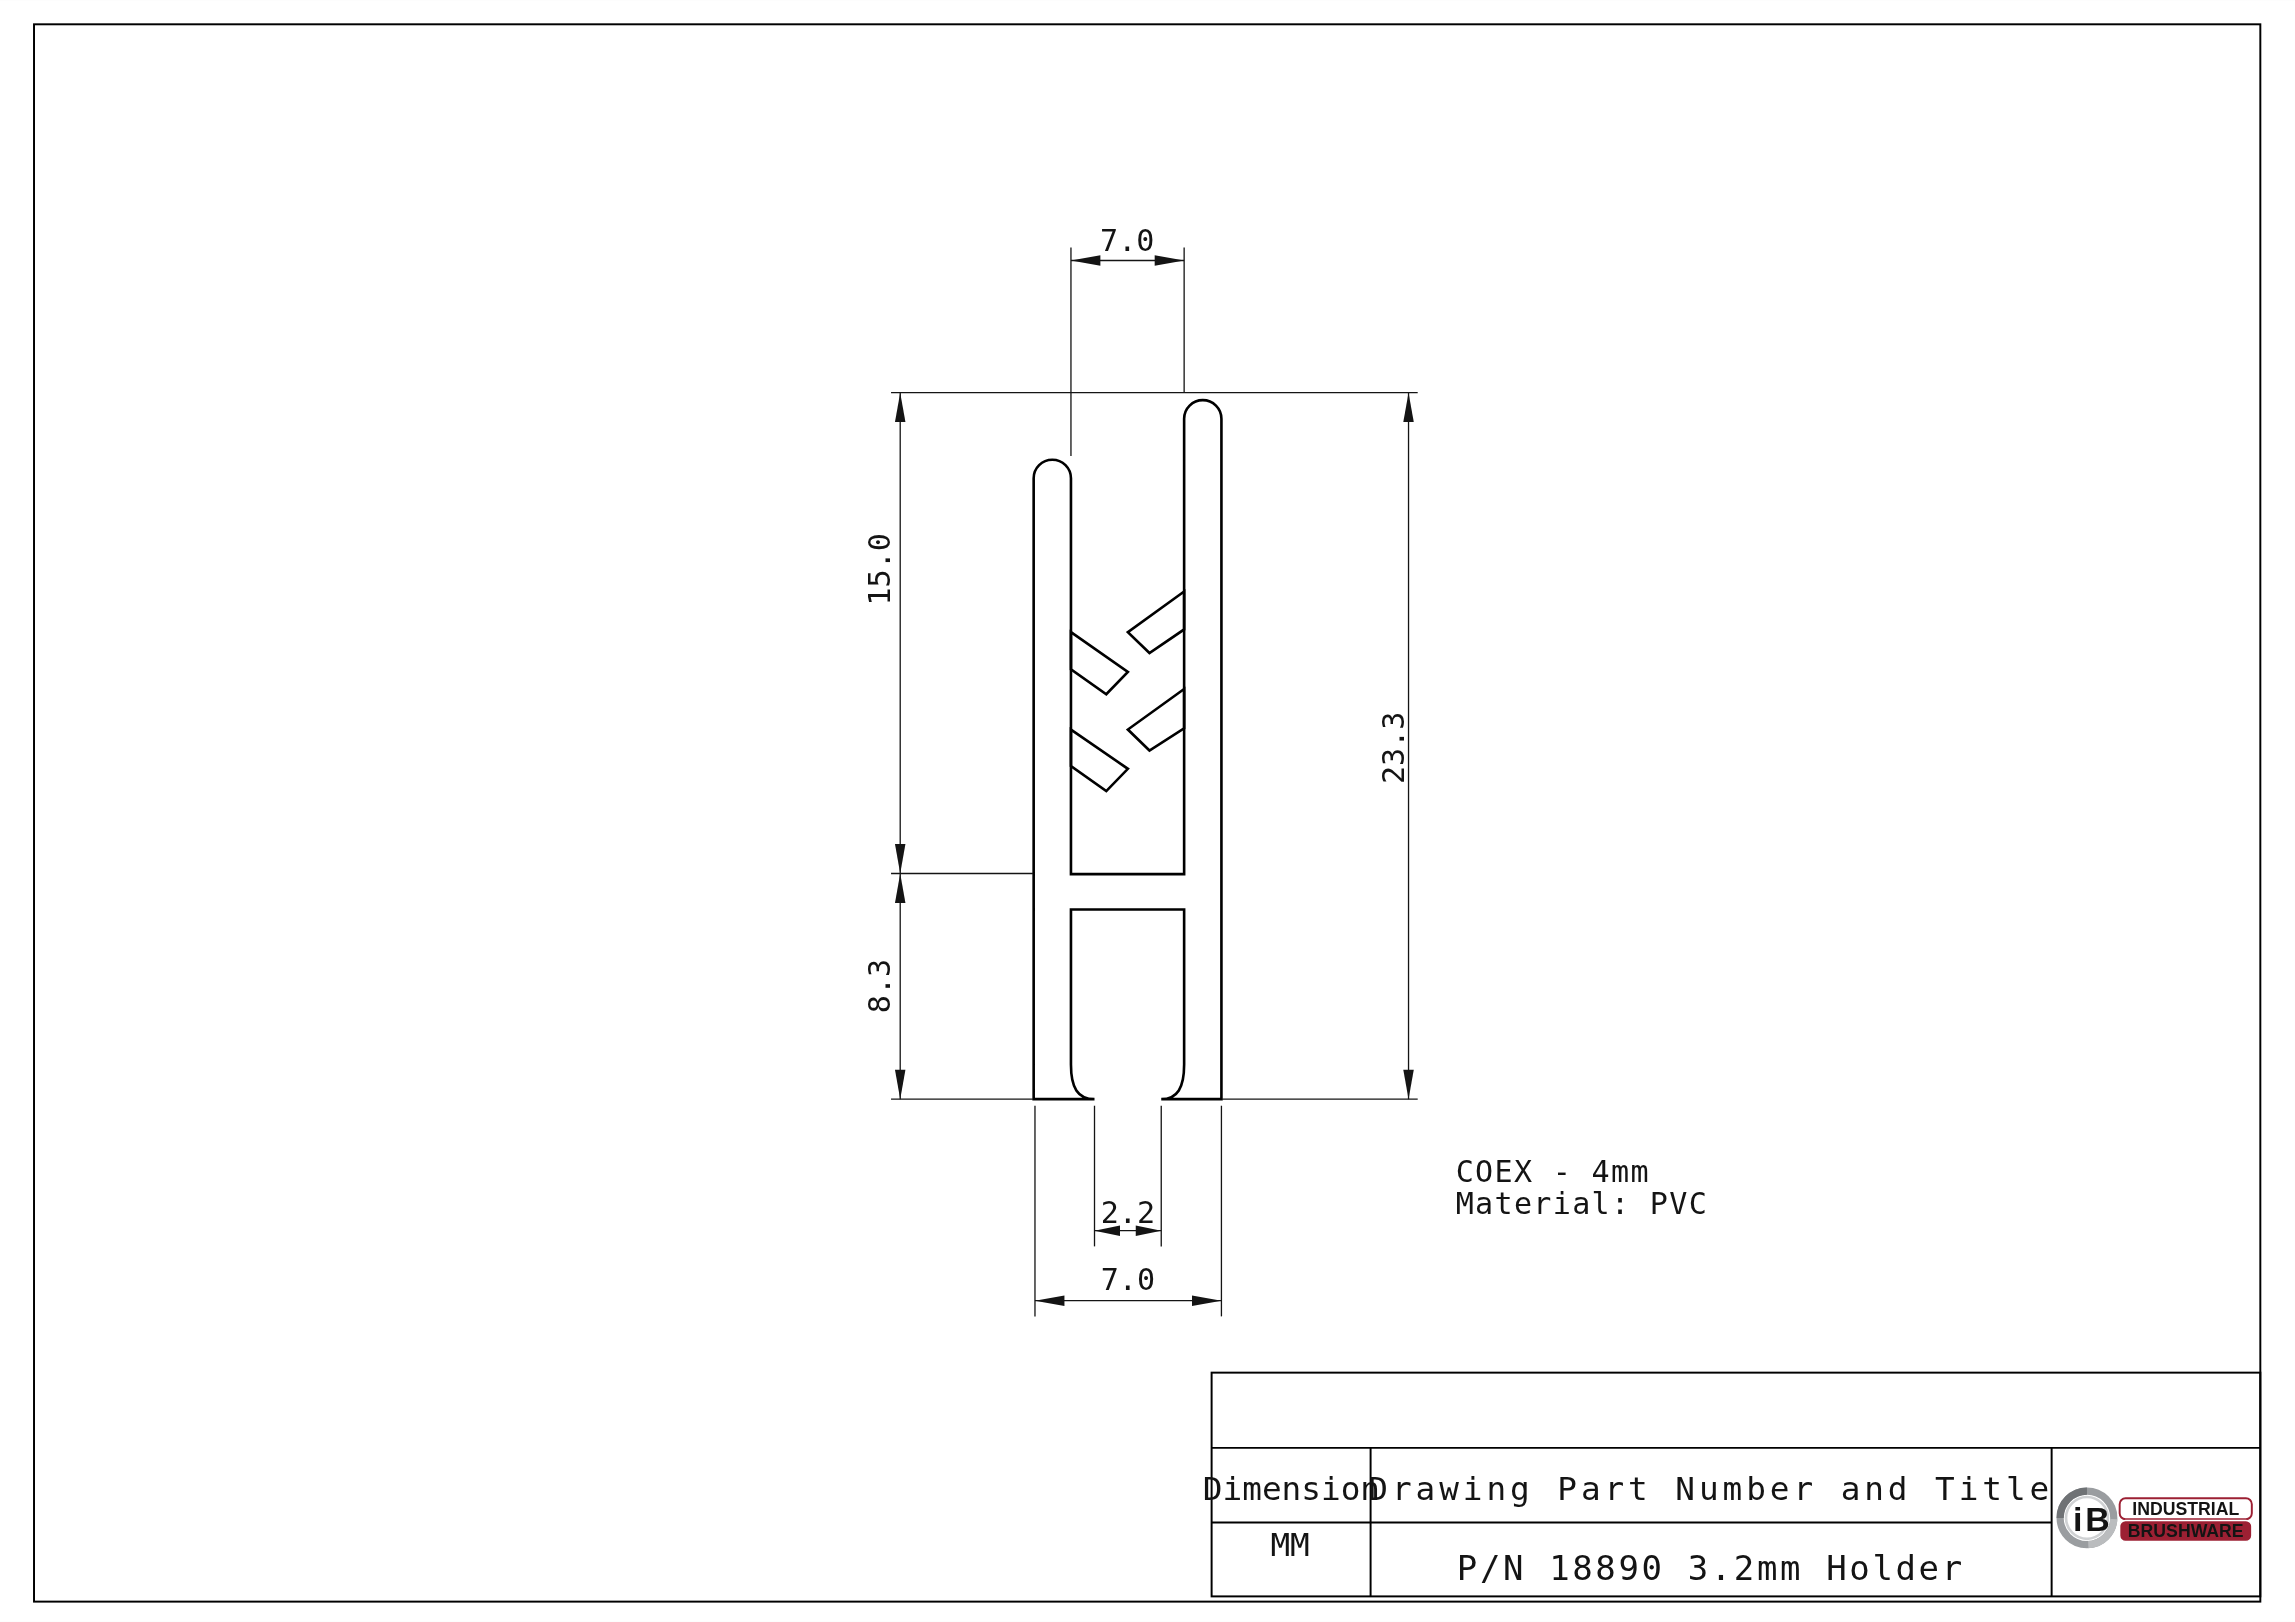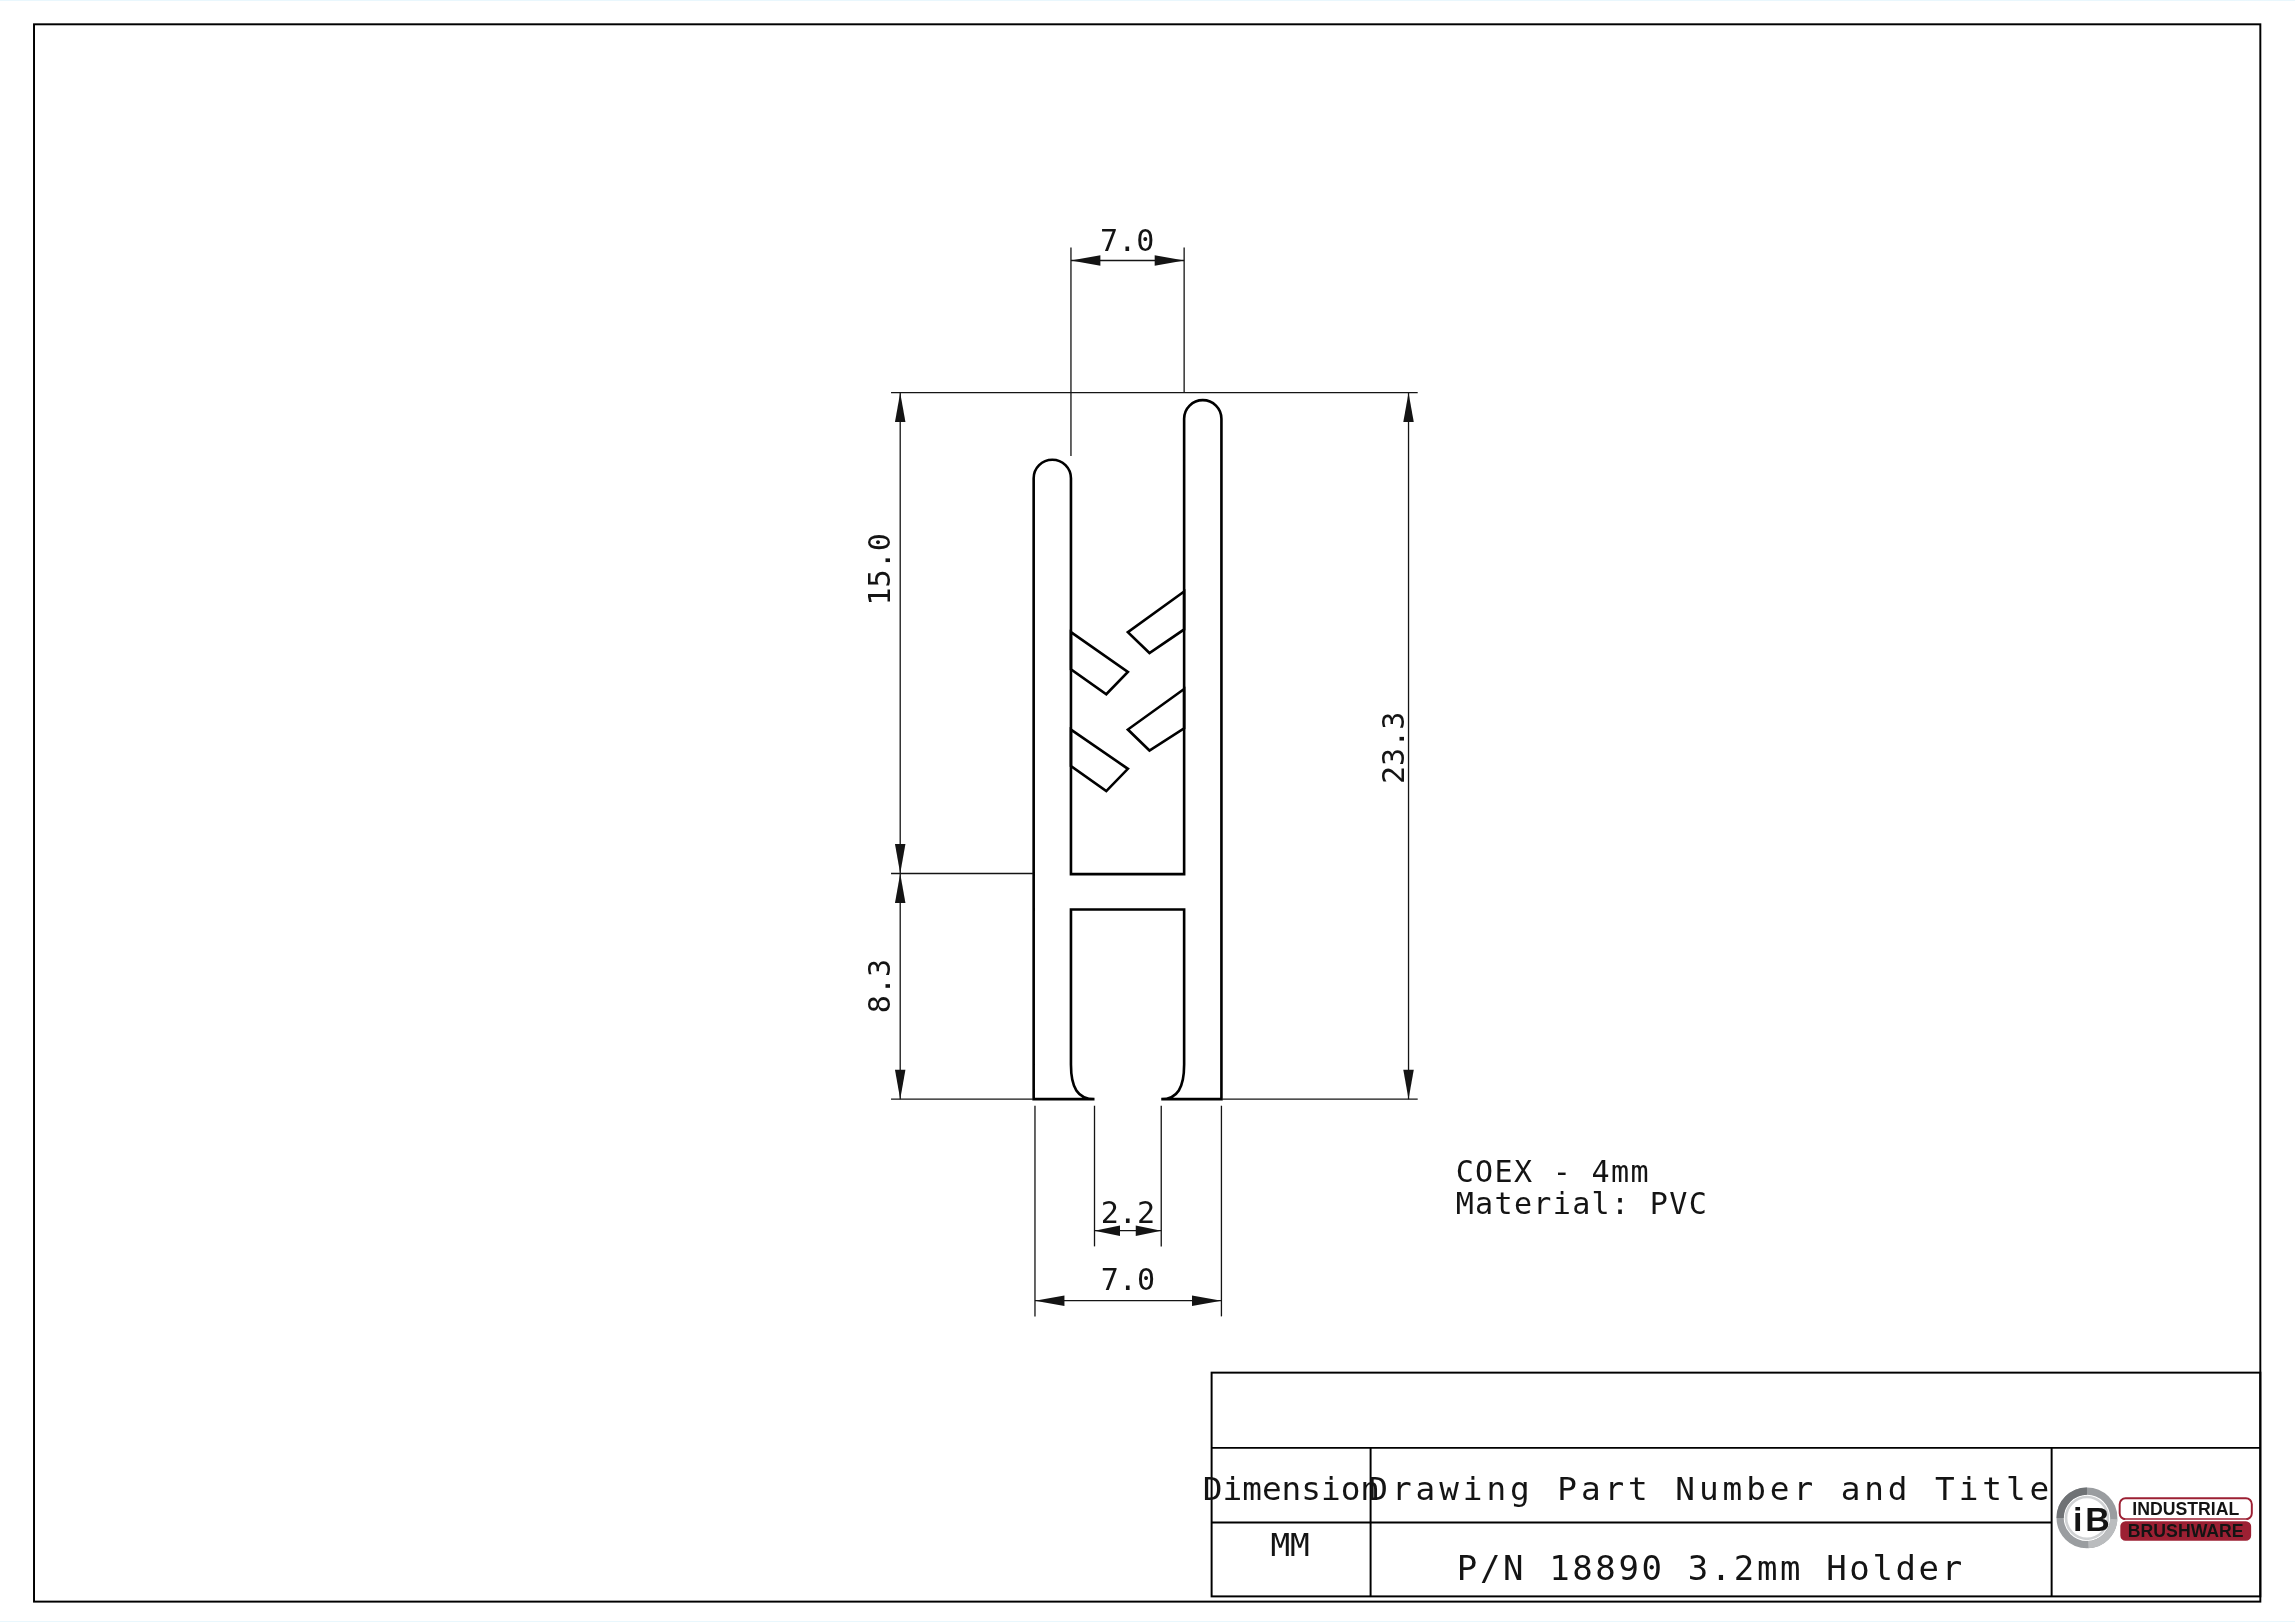--- a/index.html
+++ b/index.html
@@ -1,16 +1,16 @@
 <!DOCTYPE html>
 <html style="font-size:10.5px"><head>
 <meta charset="utf-8">
 <style>
   html,body{margin:0;padding:0;background:#ffffff;}
-  .sheet{position:relative;width:2295px;height:1622px;background:#0ea5e9;overflow:hidden;}
+  .sheet{position:relative;width:2295px;height:1622px;background:#e5e5e5;overflow:hidden;}
   svg{display:block;}
   text{fill:#141414;}
   .cad{font-family:"DejaVu Sans Mono",monospace;font-weight:400;}
   .dimline{stroke:#141414;stroke-width:2;fill:none;}
   .thick{stroke:#000000;stroke-width:4;fill:none;}
   .blockline{stroke:#000000;stroke-width:3;fill:none;}
   .arrow{fill:#141414;stroke:none;}
   .logo-word{font-family:"Liberation Sans",sans-serif;font-weight:700;}
 </style>
 </head>

